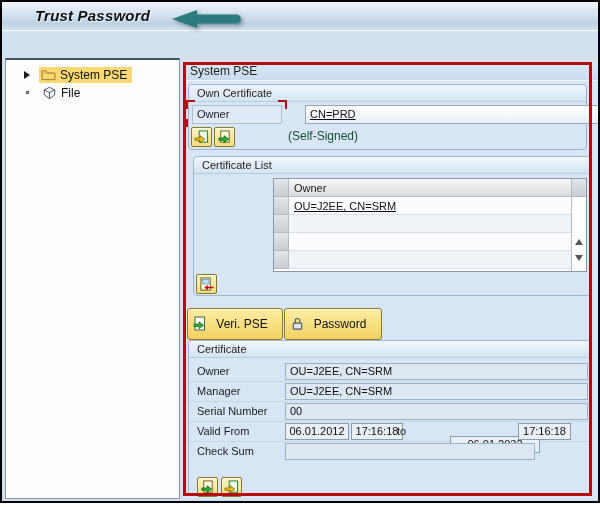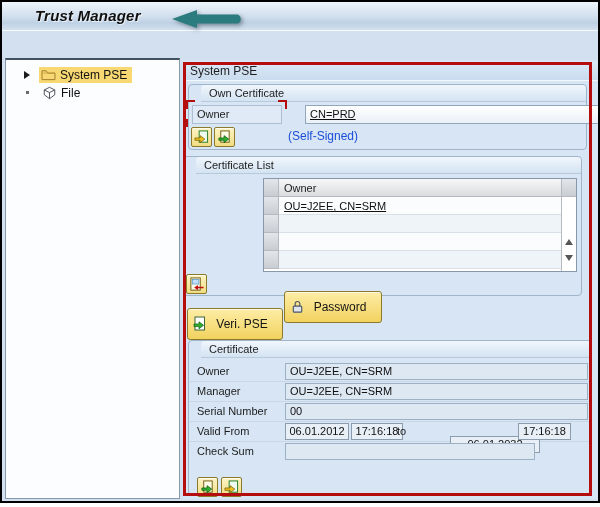--- a/index.html
+++ b/index.html
@@ -40,21 +40,21 @@
   .main {
     position: absolute; left: 181px; top: 58px; width: 415px; height: 439px;
     background: #d7e5f4;
   }
   .panel-title {
     position: absolute; left: 0; top: 2px; width: 100%; height: 19px;
     background: linear-gradient(#dcE9f7, #c9dbee); border-bottom: 1px solid #f3f8fd;
     font-size: 12px; color: #1c1c1c; line-height: 19px; padding-left: 7px;
   }
   .groupbox {
-    position: absolute; border: 1px solid #a0b4ca; border-radius: 4px; background: transparent; padding-left: 12px;
+    position: absolute; border: 1px solid #a0b4ca; border-radius: 4px; background: transparent;
   }
   .group-header {
     height: 17px; background: linear-gradient(#f0f6fc, #d4e3f2);
     border-bottom: 1px solid #b9cadc; border-radius: 4px 4px 0 0;
     font-size: 11px; color: #1c1c1c; line-height: 16px; padding-left: 8px;
   }
   .field-label-box {
     position: absolute; background: #dfeaf6; border: 1px solid #aebfd2;
     font-size: 11px; color: #1c1c1c; line-height: 17px; padding-left: 4px;
   }
@@ -67,21 +67,21 @@
   .ro-field {
     position: absolute; background: #dde8f3; border: 1px solid #9db0c4;
     font-size: 11px; color: #101010; line-height: 15px; padding-left: 4px;
     white-space: nowrap; overflow: hidden; height: 17px;
   }
   .mono-field {
     position: absolute; background: #e8eff6; border: 1px solid #8a9cae;
     font-family: Liberation Sans, sans-serif; font-size: 11px; color: #101010;
     line-height: 15px; text-align: center; height: 17px; white-space: nowrap;
   }
-  .note-text { position: absolute; font-size: 12px; color: #1d4ed8; }
+  .note-text { position: absolute; font-size: 12px; color: #14532d; }
   
   .ybtn {
     position: absolute; display: flex; align-items: center; justify-content: flex-start;
     background: linear-gradient(#fdeda6, #f2d25f); border: 1px solid #8a7a2a;
     border-radius: 3px; font-size: 12px; color: #141414; cursor: pointer; height: 32px;
     box-shadow: inset 0 1px 0 rgba(255,255,255,0.7);
   }
   .ybtn .btn-text { flex: 1; text-align: center; padding-right: 6px; }
   .icon-btn {
     position: absolute; width: 21px; height: 20px;
@@ -134,21 +134,21 @@
   .red-brackets .tr { position: absolute; right: 0; top: 0; width: 9px; height: 9px; border-right: 2px solid #b50d0d; border-top: 2px solid #b50d0d; }
   .red-brackets .bl { position: absolute; left: 0; bottom: 0; width: 2px; height: 8px; background: #b50d0d; }
 </style>
 </head>
 <body>
 
 <div class="page">
 <div id="screen">
 
   <div class="titlebar">
-    <span class="app-title">Trust Manager</span>
+    <span class="app-title">Trust Password</span>
     <span class="title-arrow">
       <svg width="80" height="22" viewBox="0 0 80 22" style="filter: drop-shadow(2px 2px 2px rgba(40,60,70,0.5));">
         <path d="M2 11 L27 2 L27 6.5 L68 6.5 A 5 5 0 0 1 68 15.5 L27 15.5 L27 20 Z" fill="#2a7c7e"></path>
       </svg>
     </span>
   </div>
 
   <div class="sidebar">
     <div class="tree-row" style="top:6px;">
       <span class="expander"></span>
@@ -193,21 +193,21 @@
       </div>
       <div class="note-text" style="left:99px; top:44px;">(Self-Signed)</div>
     </div>
 
     <div class="red-brackets" style="left:3px; top:40px; width:101px; height:27px;">
       <span class="tl"></span>
           <span class="tr"></span>
           <span class="bl"></span>
     </div>
 
-    <div class="groupbox" style="left:0; top:96px; width:399px; height:140px;">
+    <div class="groupbox" style="left:10px; top:96px; width:399px; height:140px;">
       <div class="group-header">Certificate List</div>
       <div class="ctable" style="left:79px; top:21px; width:314px; height:94px;">
         <div class="trow thead">
           <div class="gutter"></div>
           <div class="cell-main" style="margin-right:15px;">Owner</div>
         </div>
         <div class="trow row-odd">
           <div class="gutter"></div>
           <div class="cell-main cell-link" style="margin-right:15px;">OU=J2EE, CN=SRM</div>
         </div>
@@ -238,21 +238,21 @@
       </div>
     </div>
 
     <div class="ybtn" style="left:4px; top:248px; width:96px;">
       <svg width="16" height="16" viewBox="0 0 16 16" style="margin-left:4px;">
         <rect x="3" y="1" width="9.5" height="13" fill="#ffffff" stroke="#3a6a3a"></rect>
         <path d="M2 8 L7 8 L7 5.8 L11.5 9.3 L7 12.8 L7 10.6 L2 10.6 Z" fill="#2fae2f" stroke="#0e5e0e" stroke-width="0.7"></path>
       </svg>
       <span class="btn-text">Veri. PSE</span>
     </div>
-    <div class="ybtn" style="left:101px; top:231px; width:98px;">
+    <div class="ybtn" style="left:101px; top:248px; width:98px;">
       <svg width="15" height="16" viewBox="0 0 16 16" style="margin-left:5px;">
         <rect x="3.5" y="7" width="9" height="6.5" rx="1" fill="#dfe3ea" stroke="#4a5568" stroke-width="1.2"></rect>
         <path d="M5.5 7 L5.5 4.6 A 2.5 2.5 0 0 1 10.5 4.6 L10.5 7" fill="none" stroke="#4a5568" stroke-width="1.2"></path>
       </svg>
       <span class="btn-text">Password</span>
     </div>
 
     <div class="groupbox" style="left:5px; top:280px; width:404px; height:156px;">
       <div class="group-header">Certificate</div>
 

